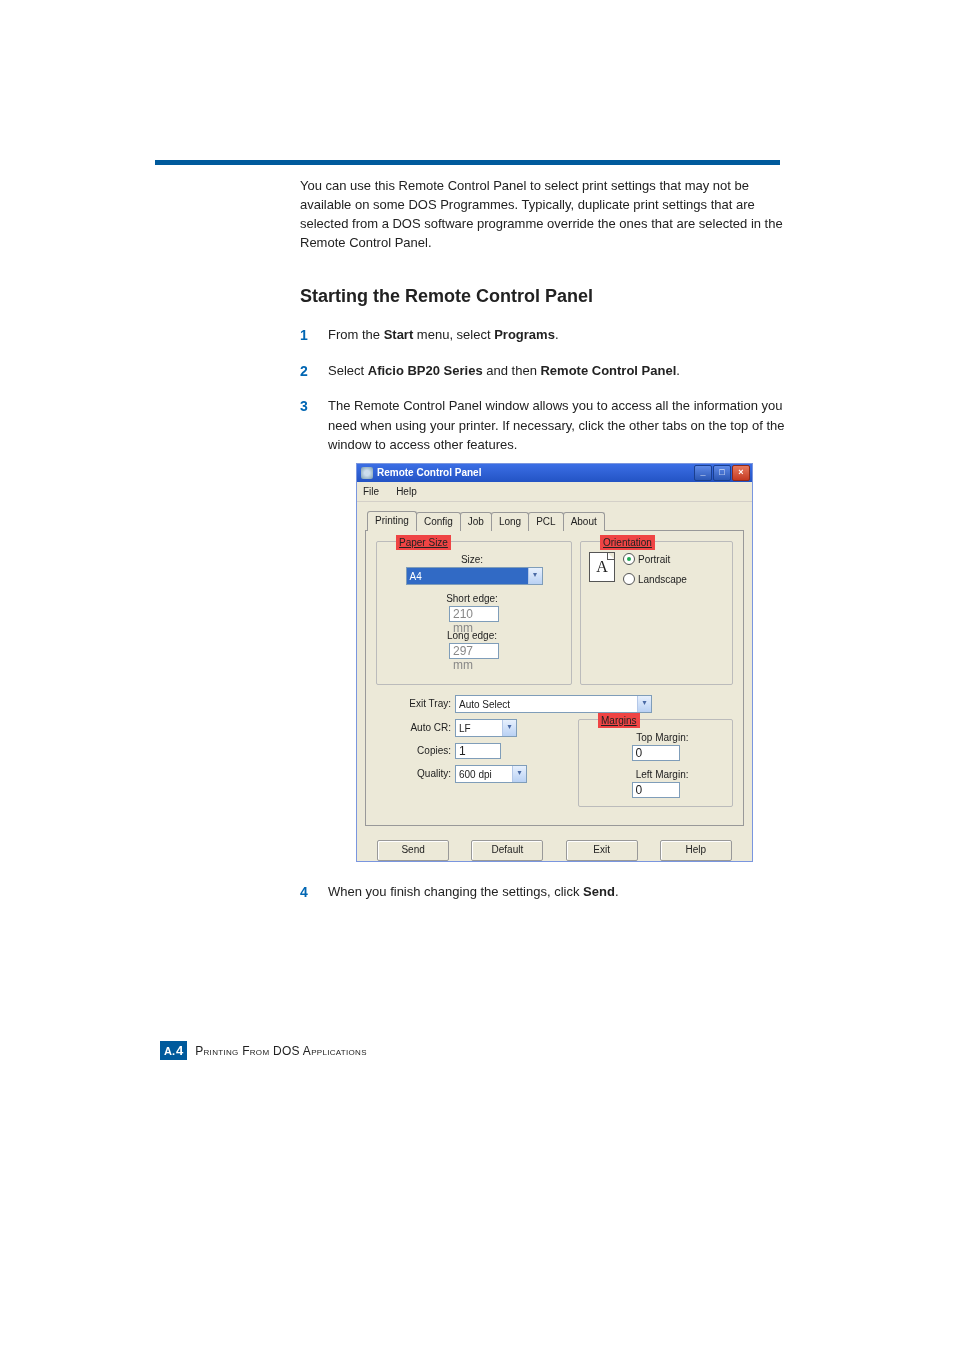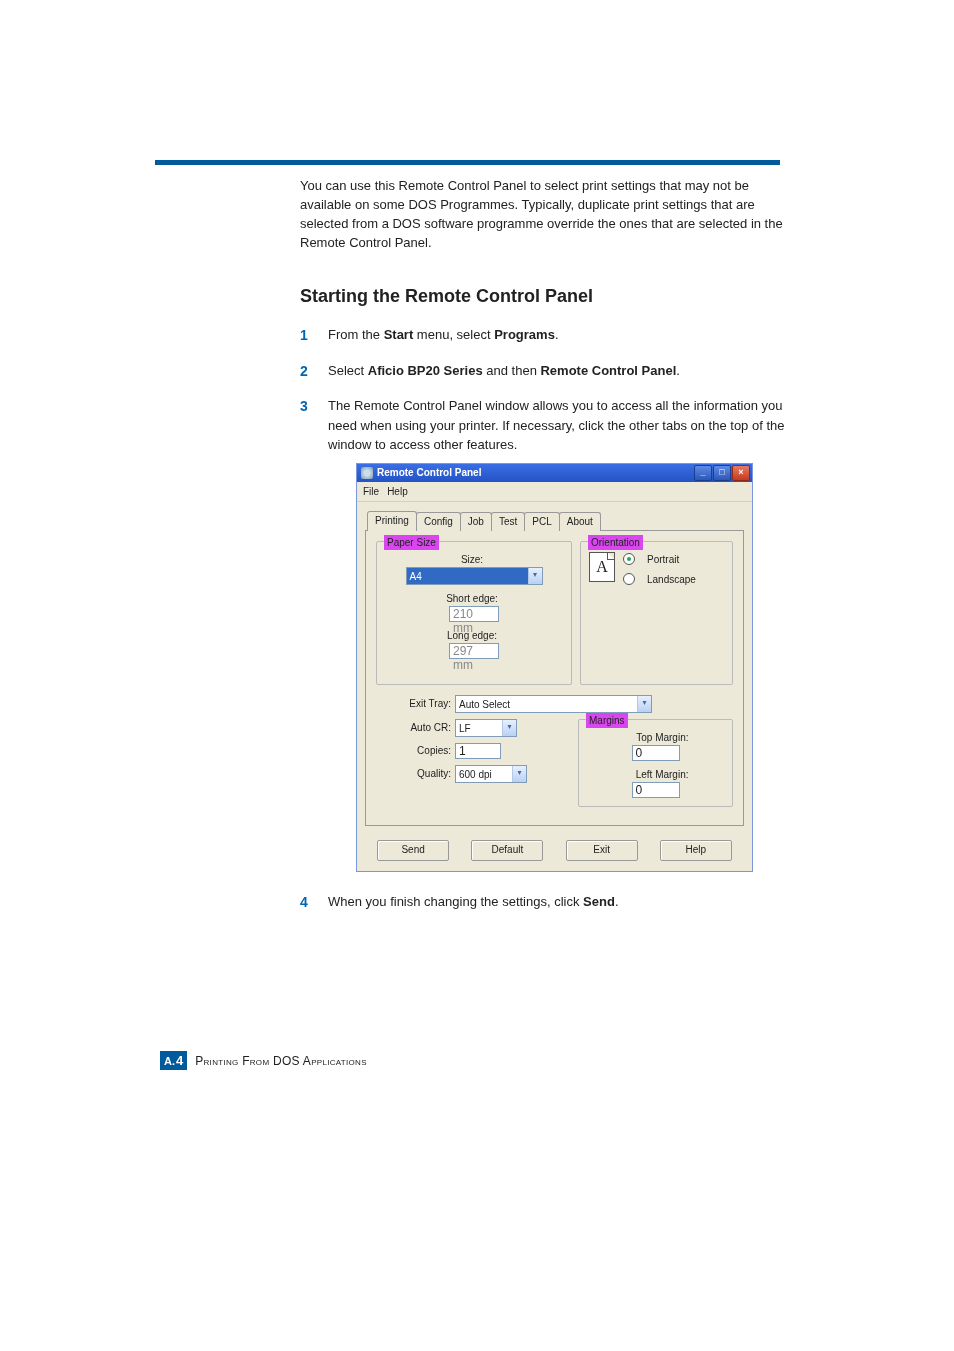--- a/index.html
+++ b/index.html
@@ -116,30 +116,30 @@
     text-align: center;
     font-weight: bold;
     font-family: Arial;
   }
   .winbtn.close {
     background: linear-gradient(#e87a5f, #c43a22);
     border-color: #8f2a1a;
   }
   .menubar {
     display: flex;
-    gap: 8px;
+    gap: 17px;
     padding: 2px 6px;
     background: #ece9d8;
     border-bottom: 1px solid #d4d0c8;
   }
   .menubar span {
     font-size: 10px;
   }
   .panel {
-    padding: 8px 8px 10px 8px;
+    padding: 8px 8px 0 8px;
   }
   .tabs {
     display: flex;
     align-items: flex-end;
     margin-left: 2px;
   }
   .tab {
     border: 1px solid #999;
     border-bottom: none;
     padding: 1px 7px 2px 7px;
@@ -164,24 +164,25 @@
   .grp {
     border: 1px solid #bbb;
     border-radius: 2px;
     padding: 10px 8px 8px 8px;
     position: relative;
     margin-bottom: 6px;
   }
   .grp .legend {
     position: absolute;
     top: -7px;
-    left: 7px;
-    background: #d946ef;
+    left: 19px;
+    background: #ef4444;
     padding: 0 3px;
     font-size: 10px;
+    text-decoration: underline;
   }
   .toprow {
     display: flex;
     gap: 8px;
   }
   .papersize {
     flex: 1;
   }
   .orientation {
     width: 135px;
@@ -264,21 +265,21 @@
     content: "";
     position: absolute;
     top: 0; right: 0;
     width: 6px; height: 6px;
     border-bottom: 1px solid #555;
     border-left: 1px solid #555;
   }
   .radio {
     display: flex;
     align-items: center;
-    gap: 12px;
+    gap: 3px;
     font-size: 10px;
     margin-bottom: 5px;
   }
   .rdio {
     width: 10px;
     height: 10px;
     border: 1px solid #555;
     border-radius: 50%;
     display: inline-flex;
     align-items: center;
@@ -402,21 +403,21 @@
           </div>
           <div class="menubar">
             <span>File</span>
             <span>Help</span>
           </div>
           <div class="panel">
             <div class="tabs">
               <div class="tab active">Printing</div>
               <div class="tab">Config</div>
               <div class="tab">Job</div>
-              <div class="tab">Test</div>
+              <div class="tab">Long</div>
               <div class="tab">PCL</div>
               <div class="tab">About</div>
             </div>
             <div class="tabbody">
               <div class="toprow">
                 <div class="grp papersize">
                   <span class="legend">Paper Size</span>
                   <div class="frow">
                     <span class="lbl">Size:</span>
                     <div class="sel hl" style="width:135px">

